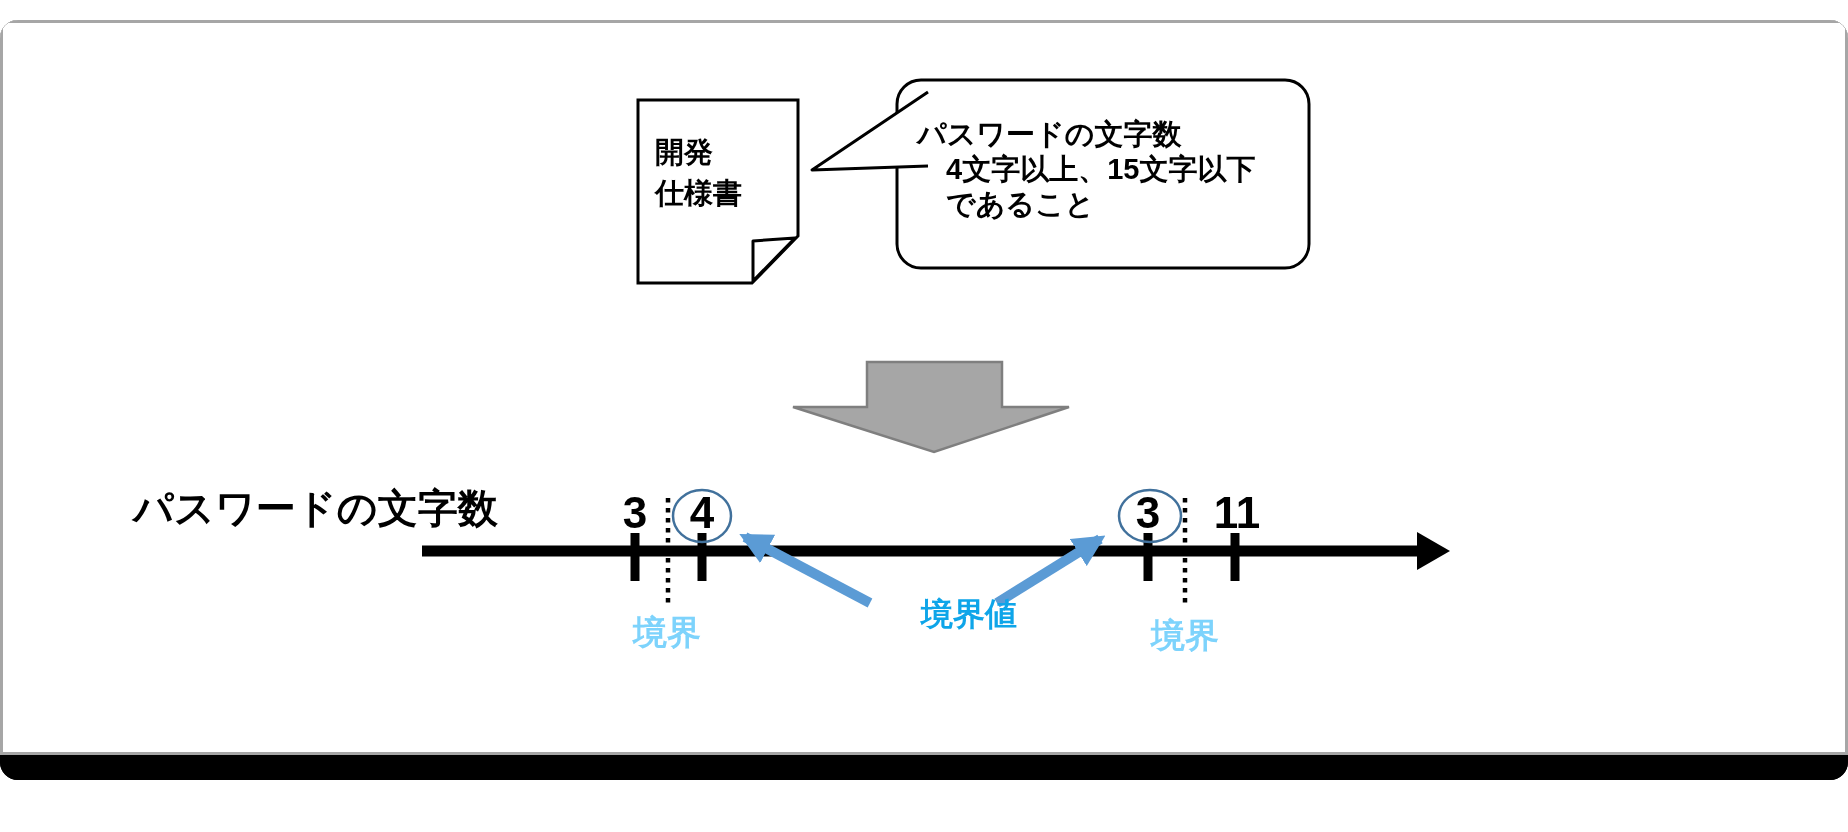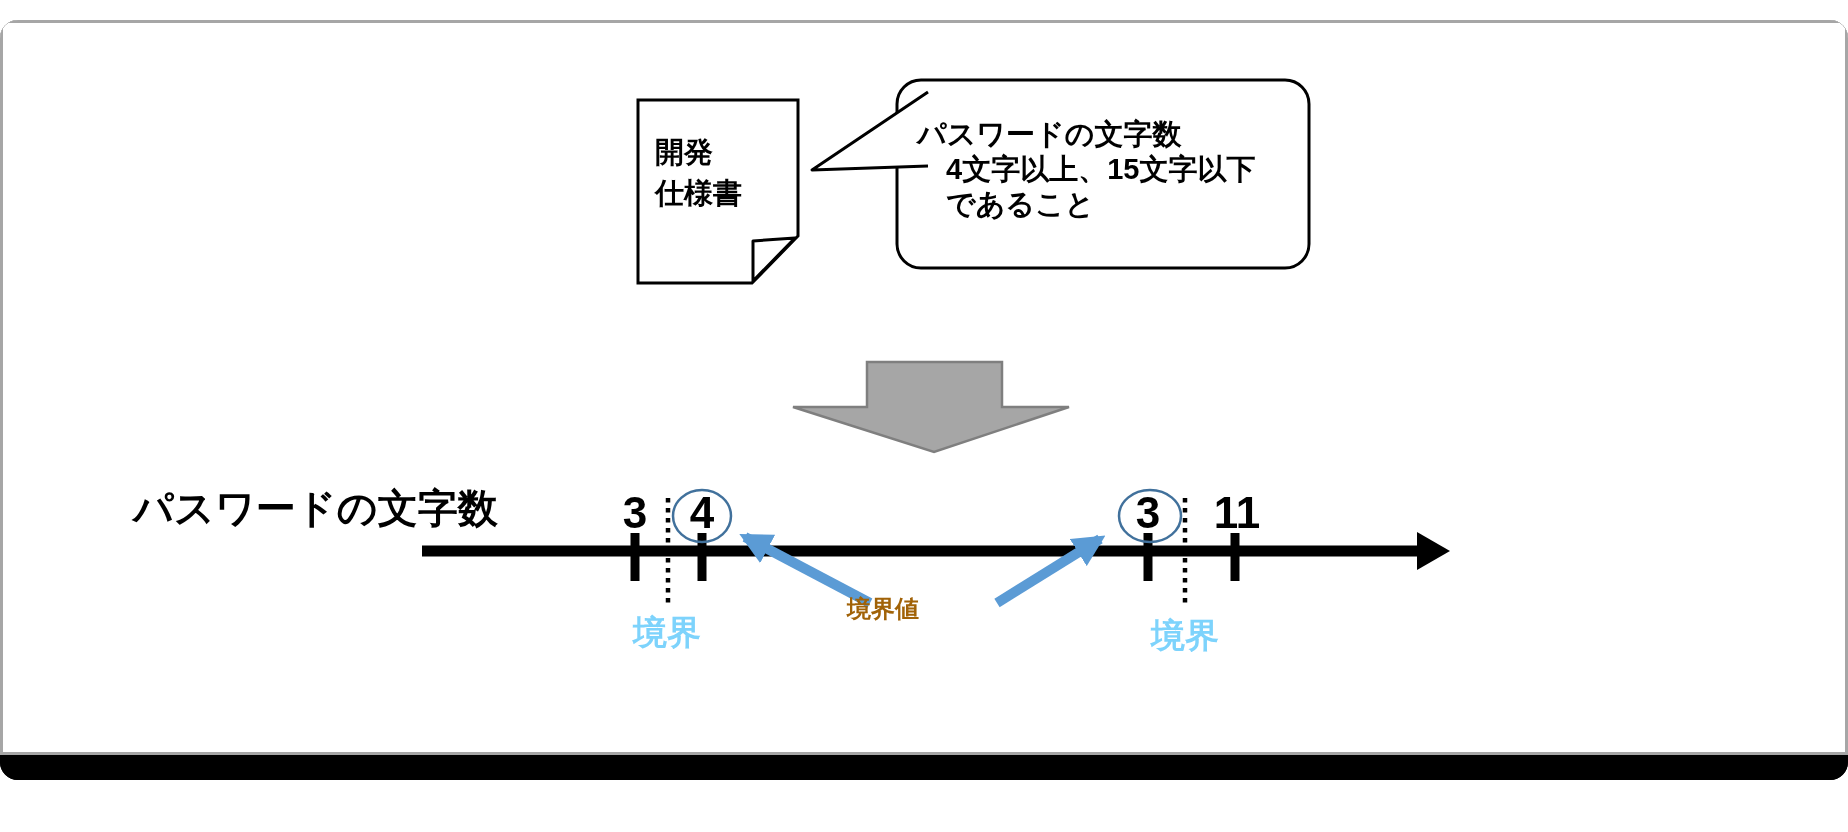--- a/index.html
+++ b/index.html
@@ -16,21 +16,21 @@
   .layer{position:absolute;left:0;top:0;}
   .txt{position:absolute;color:#000;font-weight:bold;white-space:pre-line;}
   .doc-label{left:655px;top:112px;font-size:29px;line-height:41px;}
   .bubble-text{left:917px;top:97px;font-size:29px;line-height:35px;}
   .axis-title{left:133px;top:466px;font-size:40px;line-height:44px;}
   .num{top:471px;width:90px;text-align:center;font-size:44px;line-height:44px;}
   .num-3{left:590px;}
   .num-4{left:657px;}
   .num-15{left:1103px;}
   .num-16{left:1192px;}
-  .bv-label{left:847px;top:573px;width:170px;text-align:left;font-size:24px;color:#a16207;}
+  .bv-label{left:847px;top:573px;width:170px;text-align:right;font-size:32px;color:#0ea5e9;}
   .b-label{width:150px;text-align:center;font-size:34px;color:#7dd3fc;}
   .b-left{left:592px;top:590px;}
   .b-right{left:1110px;top:593px;}
   .bottom-bar{position:absolute;left:0;top:735px;width:1848px;height:97px;background:#000;}
 </style>
 </head>
 <body>
 
 <div class="canvas">
   <div class="slide"></div>

